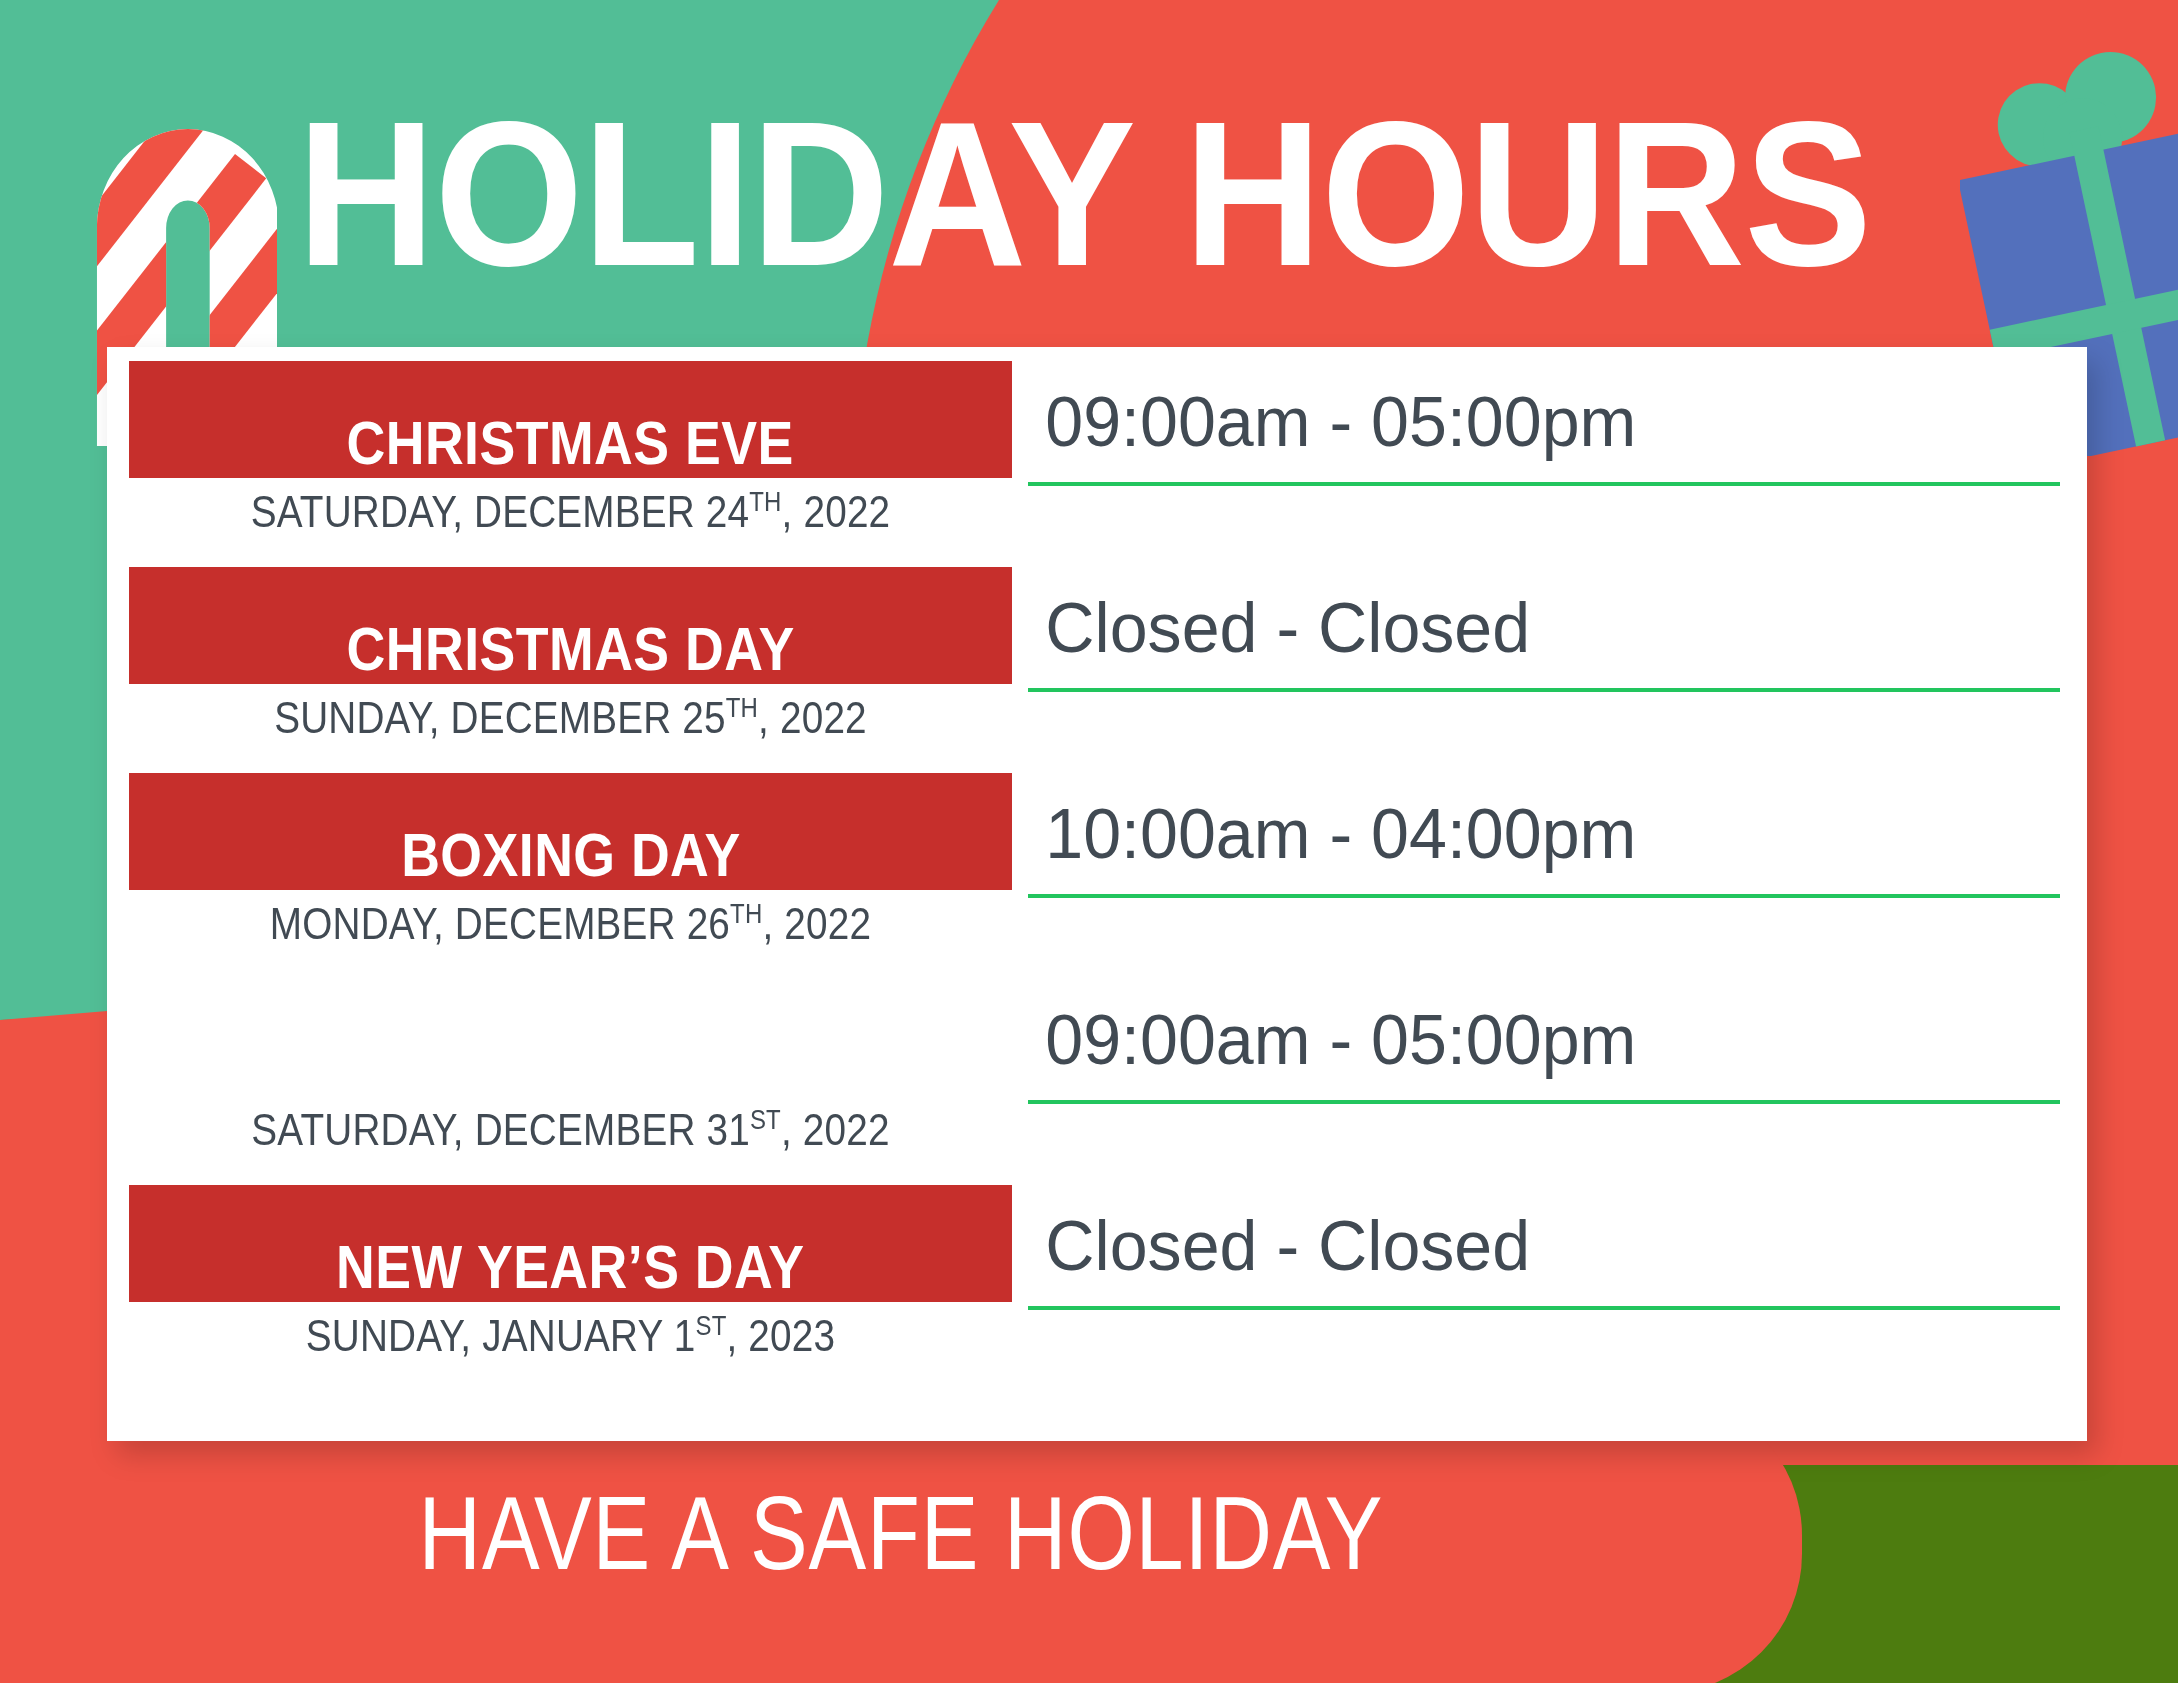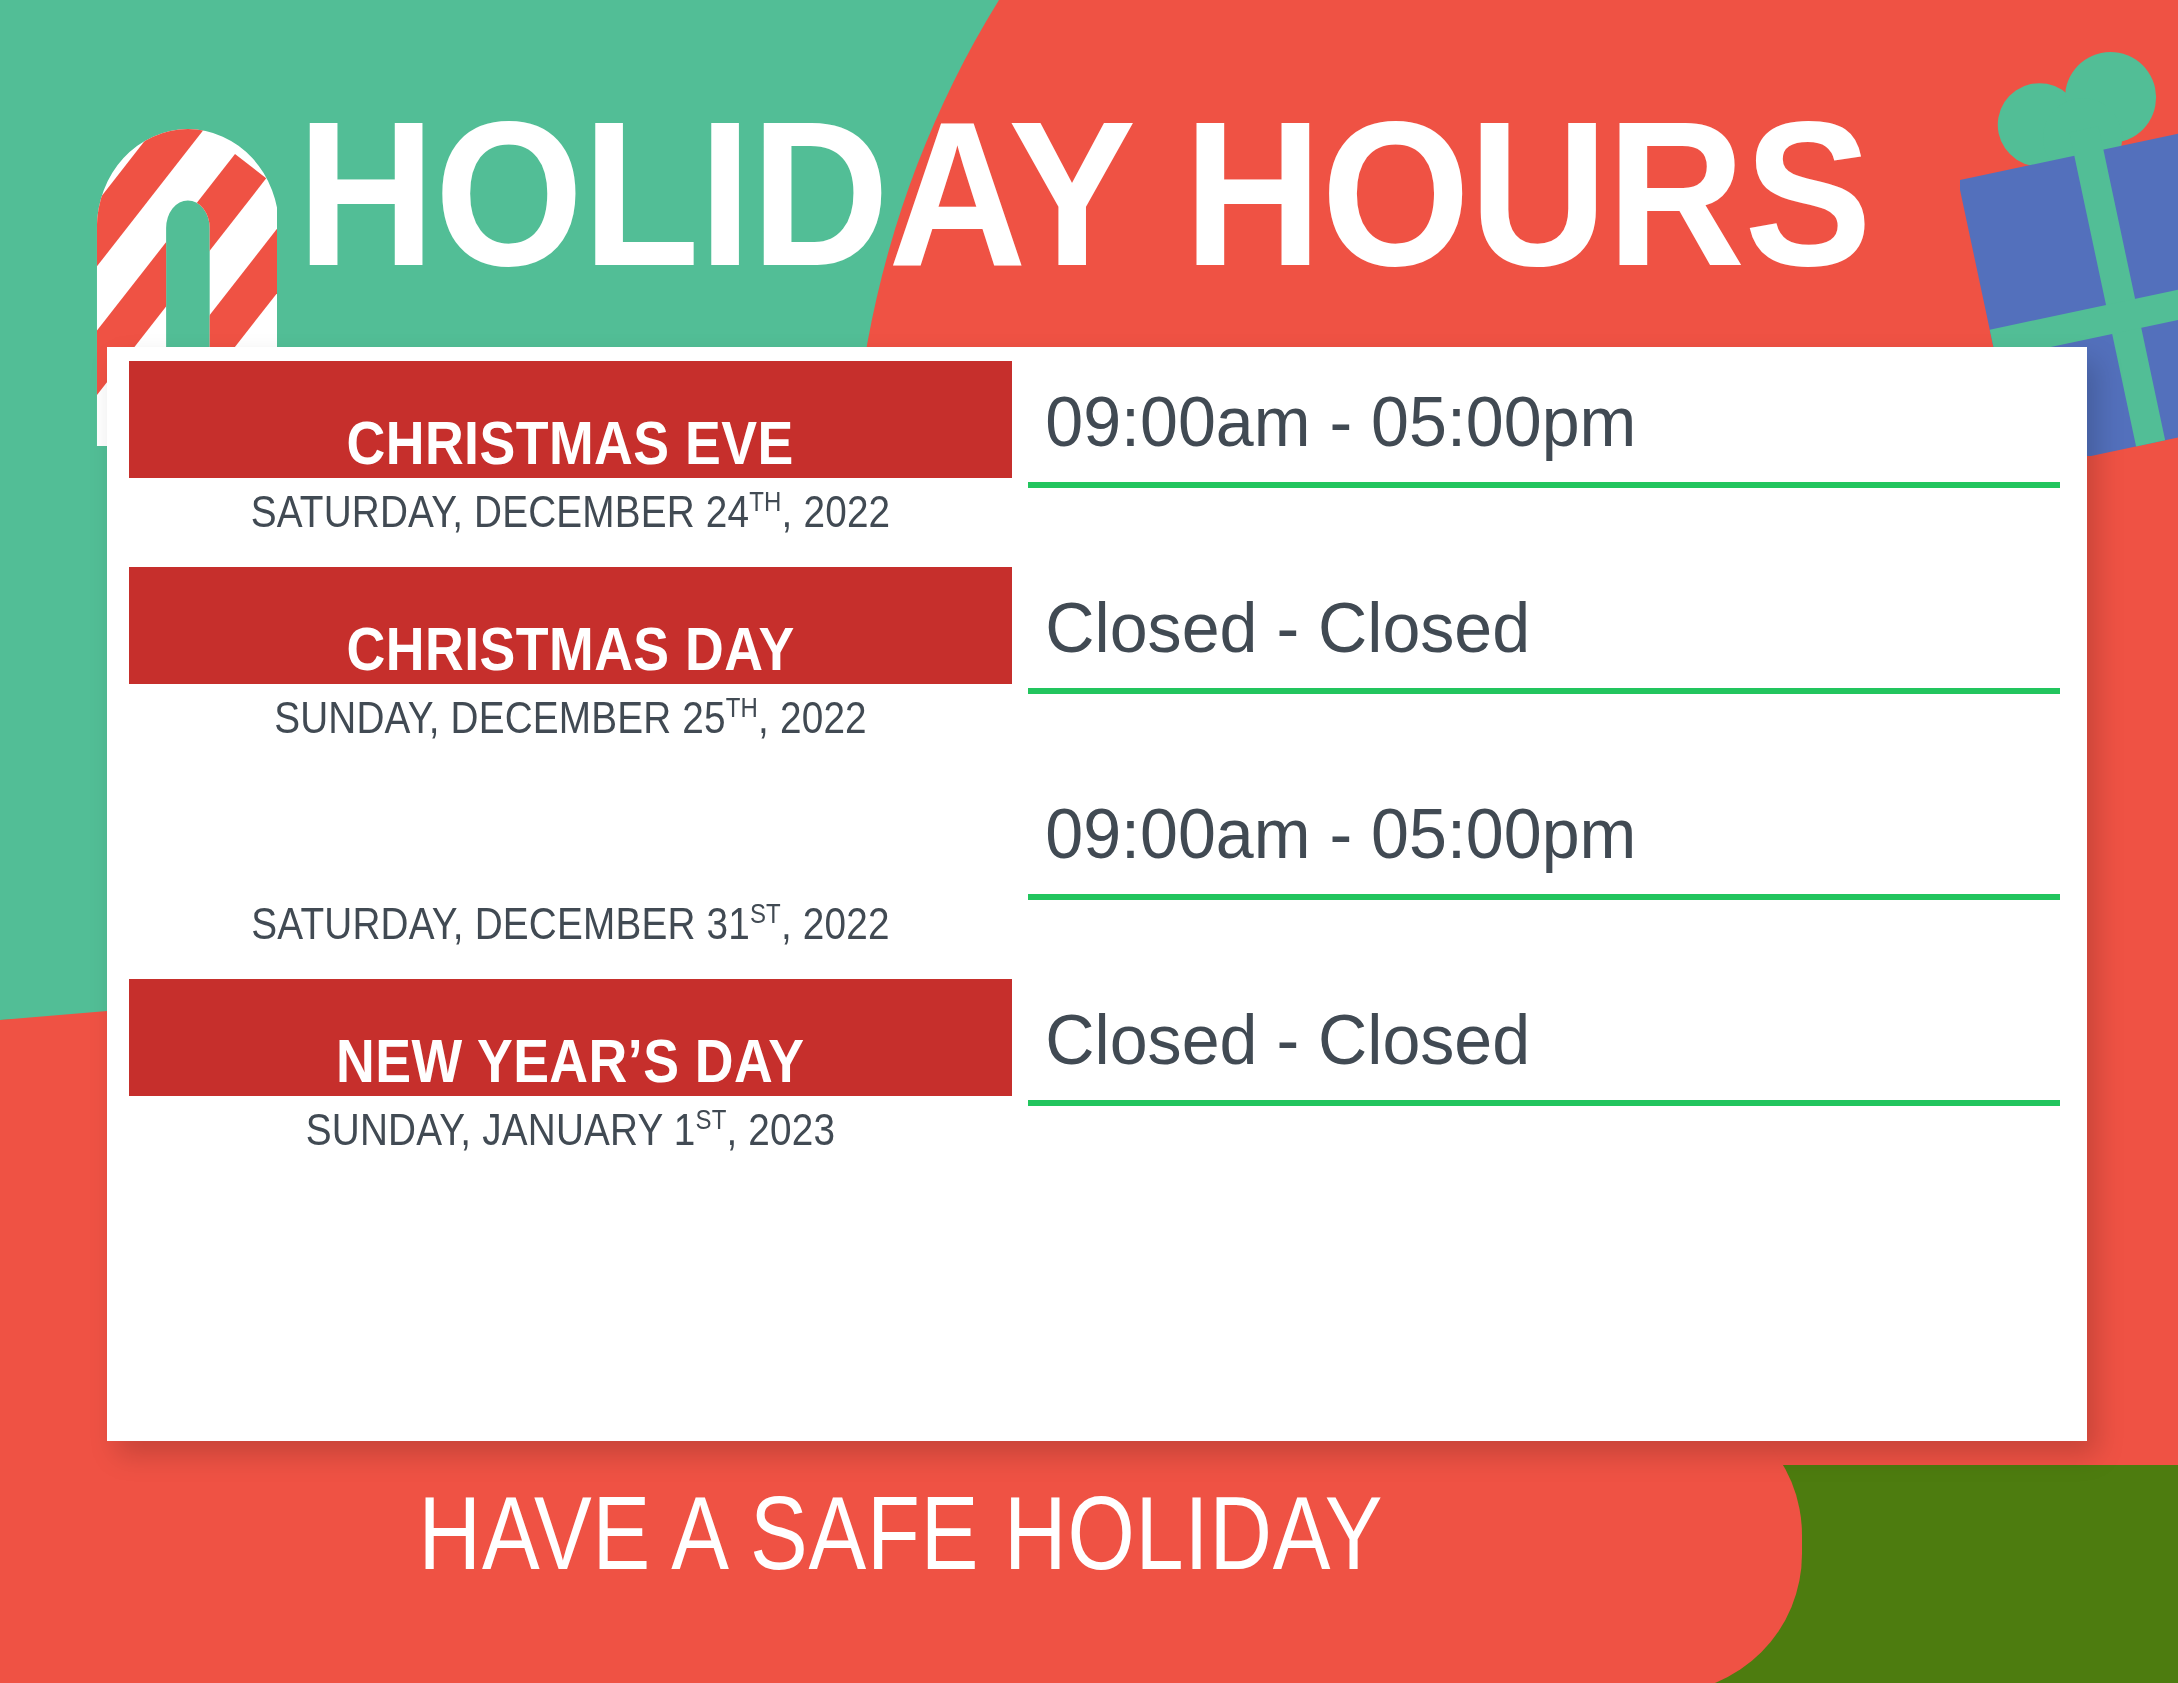--- a/index.html
+++ b/index.html
@@ -93,21 +93,21 @@
     color:#414A53;
     font-size:44px;
     letter-spacing:0.2px;
     transform:scaleX(0.88);
     white-space:nowrap;
   }
   .date-text sup{font-size:0.62em;vertical-align:super;}
 
   .hours-wrap{
     position:absolute;left:921px;top:0;width:1032px;height:121px;
-    border-bottom:6px solid #22c55e;
+    border-bottom:4px solid #22c55e;
     display:flex;align-items:center;
   }
   .hours-text{
     color:#414A53;
     font-size:71px;
     letter-spacing:0px;
     transform:scaleX(0.96);
     transform-origin:left center;
     padding-left:18px;
     white-space:nowrap;
@@ -184,20 +184,29 @@
         <div class="row">
           <div class="label-bar">
             <span class="label-text">CHRISTMAS DAY</span>
           </div>
           <div class="date-text"><span>SUNDAY, DECEMBER 25</span><sup>TH</sup><span>, 2022</span></div>
           <div class="hours-wrap">
             <span class="hours-text">Closed - Closed</span>
           </div>
         </div>
         <div class="row">
+          <div class="label-bar">
+            <span class="label-text">BOXING DAY</span>
+          </div>
+          <div class="date-text"><span>MONDAY, DECEMBER 26</span><sup>TH</sup><span>, 2022</span></div>
+          <div class="hours-wrap">
+            <span class="hours-text">10:00am - 04:00pm</span>
+          </div>
+        </div>
+        <div class="row">
           <div class="date-text"><span>SATURDAY, DECEMBER 31</span><sup>ST</sup><span>, 2022</span></div>
           <div class="hours-wrap">
             <span class="hours-text">09:00am - 05:00pm</span>
           </div>
         </div>
         <div class="row">
           <div class="label-bar">
             <span class="label-text">NEW YEAR’S DAY</span>
           </div>
           <div class="date-text"><span>SUNDAY, JANUARY 1</span><sup>ST</sup><span>, 2023</span></div>

